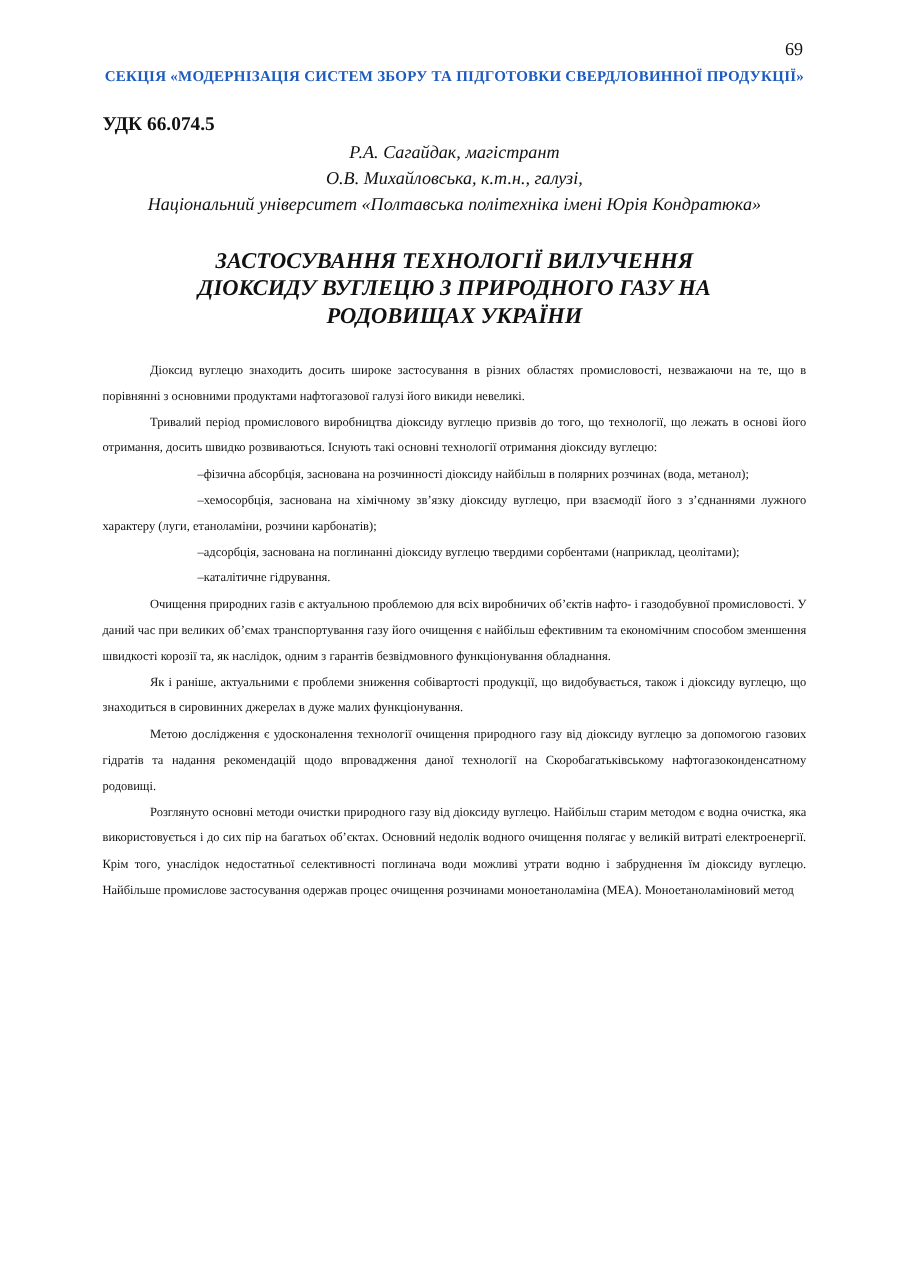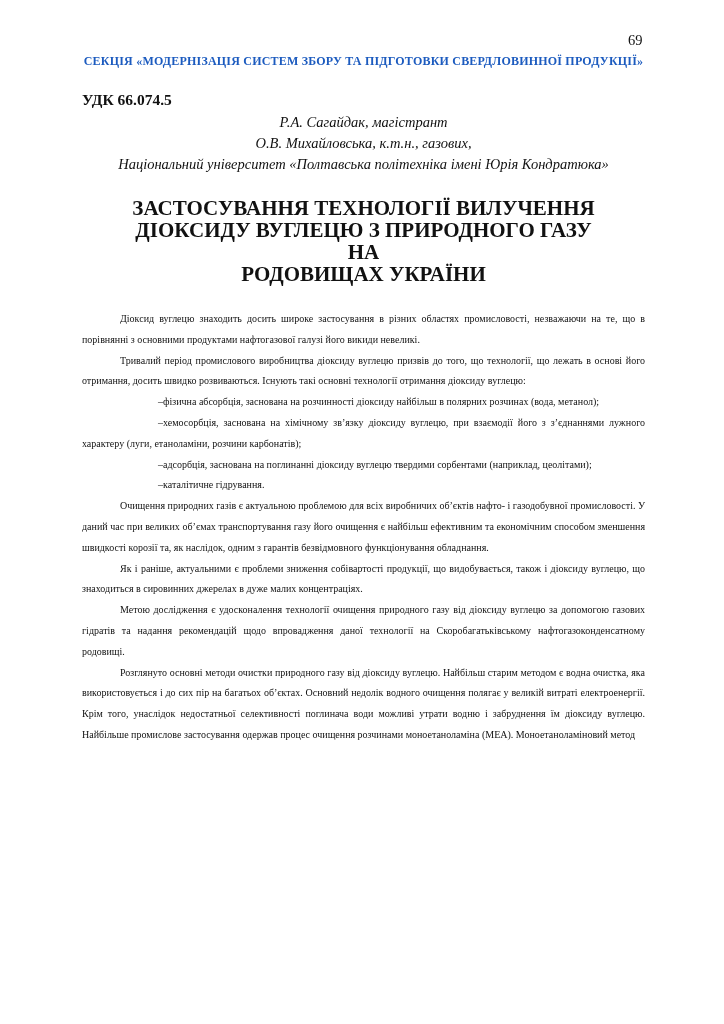--- a/index.html
+++ b/index.html
@@ -40,23 +40,24 @@
     margin-top: 3px;
     text-align: center;
     font-style: italic;
     font-size: 14.5px;
     line-height: 21px;
   }
   .title {
     margin-top: 22px;
     text-align: center;
     font-weight: bold;
-    font-size: 21px;
+    font-size: 18px;
     line-height: 22px;
     padding: 0 40px;
+    font-style: italic;
   }
   .body-text {
     margin-top: 24px;
   }
   .body-p {
     font-size: 10px;
     line-height: 20.8px;
     text-align: justify;
     text-indent: 38px;
   }
@@ -71,36 +72,36 @@
 <div class="page">
 
   <div class="page-number">69</div>
 
   <div class="section-header">СЕКЦІЯ «МОДЕРНІЗАЦІЯ СИСТЕМ ЗБОРУ ТА ПІДГОТОВКИ СВЕРДЛОВИННОЇ ПРОДУКЦІЇ»</div>
 
   <div class="udc">УДК 66.074.5</div>
 
   <div class="authors">
     <div>Р.А. Сагайдак, магістрант</div>
-    <div>О.В. Михайловська, к.т.н., газових,</div>
+    <div>О.В. Михайловська, к.т.н., галузі,</div>
     <div>Національний університет «Полтавська політехніка імені Юрія Кондратюка»</div>
   </div>
 
   <div class="title">
     <div>ЗАСТОСУВАННЯ ТЕХНОЛОГІЇ ВИЛУЧЕННЯ</div>
     <div>ДІОКСИДУ ВУГЛЕЦЮ З ПРИРОДНОГО ГАЗУ НА</div>
     <div>РОДОВИЩАХ УКРАЇНИ</div>
   </div>
 
   <div class="body-text">
     <p class="body-p">Діоксид вуглецю знаходить досить широке застосування в різних областях промисловості, незважаючи на те, що в порівнянні з основними продуктами нафтогазової галузі його викиди невеликі.</p>
     <p class="body-p">Тривалий період промислового виробництва діоксиду вуглецю призвів до того, що технології, що лежать в основі його отримання, досить швидко розвиваються. Існують такі основні технології отримання діоксиду вуглецю:</p>
     <p class="body-p list"><span class="dash">–</span><span>фізична абсорбція, заснована на розчинності діоксиду найбільш в полярних розчинах (вода, метанол);</span></p>
     <p class="body-p list"><span class="dash">–</span><span>хемосорбція, заснована на хімічному зв’язку діоксиду вуглецю, при взаємодії його з з’єднаннями лужного характеру (луги, етаноламіни, розчини карбонатів);</span></p>
     <p class="body-p list"><span class="dash">–</span><span>адсорбція, заснована на поглинанні діоксиду вуглецю твердими сорбентами (наприклад, цеолітами);</span></p>
     <p class="body-p list"><span class="dash">–</span><span>каталітичне гідрування.</span></p>
     <p class="body-p">Очищення природних газів є актуальною проблемою для всіх виробничих об’єктів нафто- і газодобувної промисловості. У даний час при великих об’ємах транспортування газу його очищення є найбільш ефективним та економічним способом зменшення швидкості корозії та, як наслідок, одним з гарантів безвідмовного функціонування обладнання.</p>
-    <p class="body-p">Як і раніше, актуальними є проблеми зниження собівартості продукції, що видобувається, також і діоксиду вуглецю, що знаходиться в сировинних джерелах в дуже малих концентраціях.</p>
+    <p class="body-p">Як і раніше, актуальними є проблеми зниження собівартості продукції, що видобувається, також і діоксиду вуглецю, що знаходиться в сировинних джерелах в дуже малих функціонування.</p>
     <p class="body-p">Метою дослідження є удосконалення технології очищення природного газу від діоксиду вуглецю за допомогою газових гідратів та надання рекомендацій щодо впровадження даної технології на Скоробагатьківському нафтогазоконденсатному родовищі.</p>
     <p class="body-p">Розглянуто основні методи очистки природного газу від діоксиду вуглецю. Найбільш старим методом є водна очистка, яка використовується і до сих пір на багатьох об’єктах. Основний недолік водного очищення полягає у великій витраті електроенергії. Крім того, унаслідок недостатньої селективності поглинача води можливі утрати водню і забруднення їм діоксиду вуглецю. Найбільше промислове застосування одержав процес очищення розчинами моноетаноламіна (МЕА). Моноетаноламіновий метод</p>
   </div>
 
 </div>
 
 </body></html>

